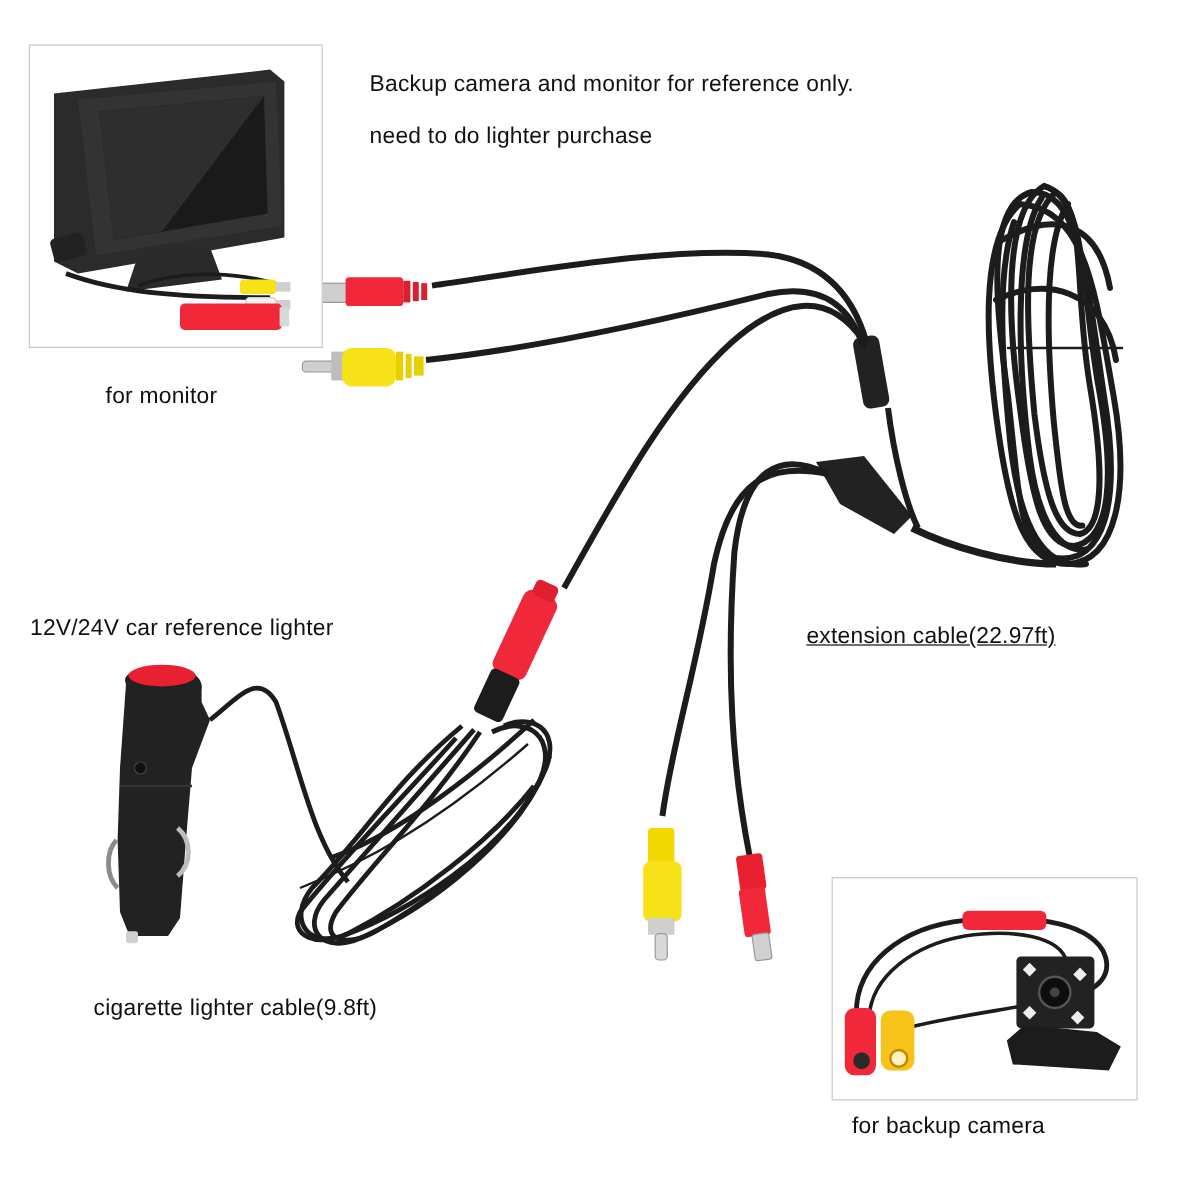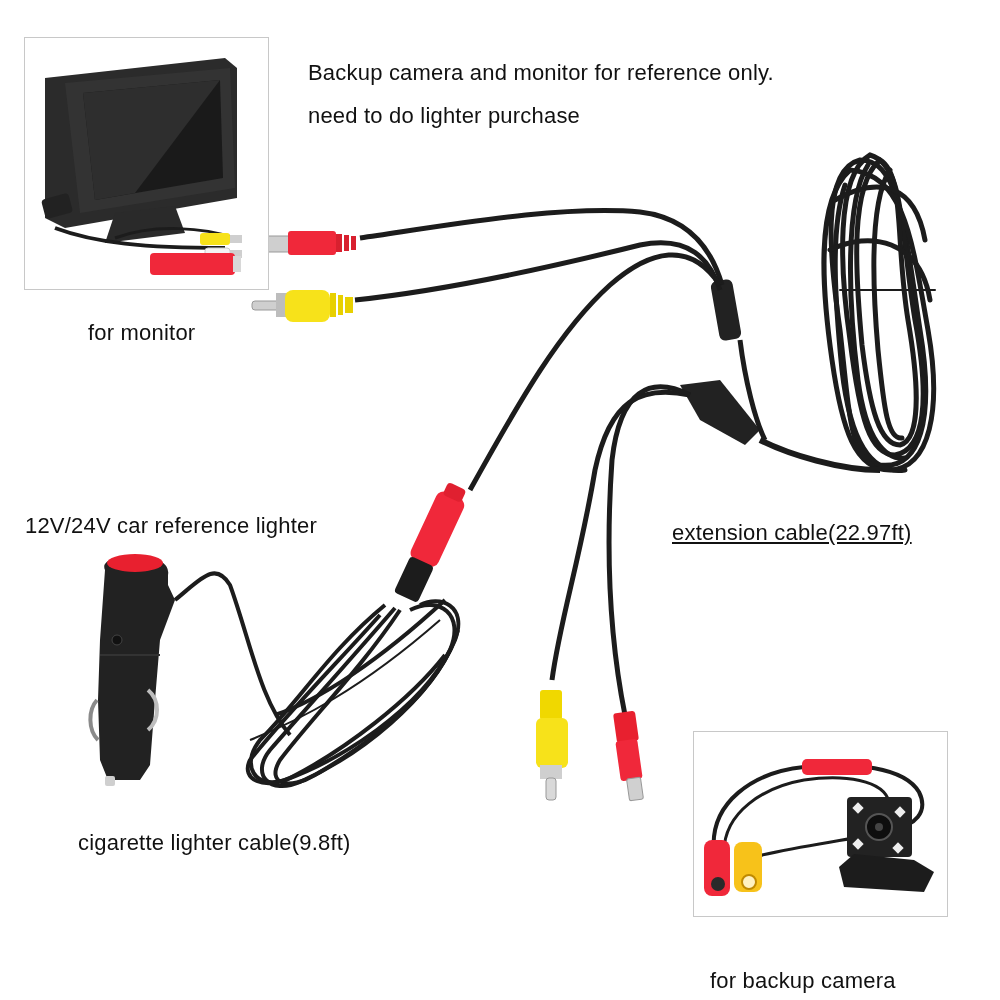--- a/index.html
+++ b/index.html
@@ -1,18 +1,18 @@
 <!DOCTYPE html>
 <html><head>
 <meta charset="utf-8">
 <style>
   html, body { margin: 0; padding: 0; background: #ffffff; }
   body { width: 1000px; height: 1000px; position: relative; overflow: hidden;
          font-family: "Liberation Sans", "DejaVu Sans", sans-serif; color: #111; }
-  .label { position: absolute; font-size: 22px; font-weight: 400; color: #111; white-space: nowrap; letter-spacing: 0.2px; }
+  .label { position: absolute; font-size: 19px; font-weight: 400; color: #111; white-space: nowrap; letter-spacing: 0.2px; }
   .inset { position: absolute; border: 1px solid #c8c8c8; background: #fff; overflow: hidden; }
   svg { position: absolute; left: 0; top: 0; }
 </style>
 </head>
 <body>
 
 <svg width="1000" height="1000" viewBox="0 0 1000 1000">
 
   <g fill="none" stroke="#1c1c1c" stroke-width="5" stroke-linecap="round">
     <path d="M860,160 C820,170 830,260 840,330 C850,420 850,460 880,465 C920,470 935,420 920,330 C905,230 900,160 860,160 Z"></path>
@@ -159,13 +159,13 @@
     <rect x="200" y="112" width="8" height="8" fill="#eee" transform="rotate(45 204 116)"></rect>
 
     <path d="M145,135 L160,122 L220,128 L240,140 L230,160 L150,155 Z" fill="#1c1c1c"></path>
 
     <rect x="10" y="108" width="26" height="56" rx="8" fill="#f0283a"></rect>
     <circle cx="24" cy="152" r="7" fill="#2a2a2a"></circle>
     <rect x="40" y="110" width="28" height="50" rx="8" fill="#f7c21a"></rect>
     <circle cx="55" cy="150" r="7" fill="#fff1c0" stroke="#c08a00" stroke-width="2"></circle>
   </svg>
 </div>
-<div class="label" style="left:710px; top:928px;margin-top:40px;">for backup camera</div>
+<div class="label" style="left:710px; top:928px;">for backup camera</div>
 
 </body></html>

